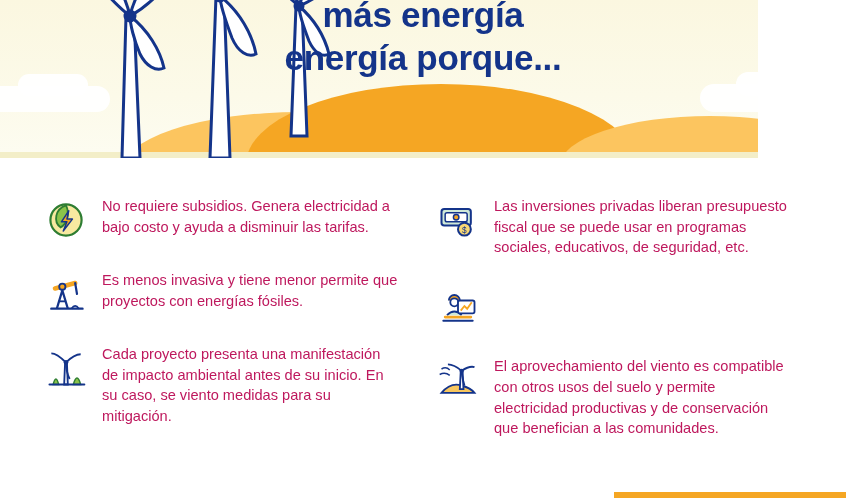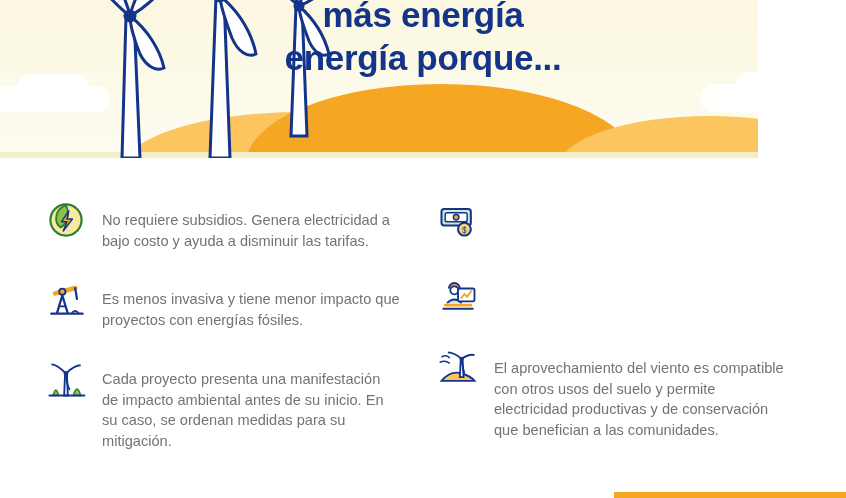--- a/index.html
+++ b/index.html
@@ -93,25 +93,24 @@
   .item-icon {
     width: 52px;
     min-width: 52px;
     height: 52px;
     margin-right: 10px;
     display: flex;
     align-items: center;
     justify-content: center;
   }
   .item-text {
-    color: #737373;
+    color: #be185d;
     font-size: 14.6px;
     line-height: 1.42;
     padding-top: 2px;
-    margin-top: 14px;
   }
 
   
   .accent-bar {
     position: absolute;
     right: 0;
     bottom: 0;
     width: 232px;
     height: 6px;
     background: #f5a623;
@@ -193,54 +192,55 @@
         <svg viewBox="0 0 48 48" width="44" height="44" xmlns="http://www.w3.org/2000/svg">
           <path d="M8 40 H42" stroke="#14348a" stroke-width="2.6" stroke-linecap="round"></path>
           <path d="M14 40 L20 20 L26 40" fill="none" stroke="#14348a" stroke-width="2.4"></path>
           <path d="M16 32 H24" stroke="#14348a" stroke-width="2"></path>
           <path d="M12 18 L34 12" stroke="#f5a623" stroke-width="5" stroke-linecap="round"></path>
           <path d="M34 12 L36 24" stroke="#14348a" stroke-width="2.4" stroke-linecap="round"></path>
           <circle cx="20" cy="16" r="3.4" fill="#f5a623" stroke="#14348a" stroke-width="2"></circle>
           <path d="M30 40 q4 -6 8 0" fill="none" stroke="#14348a" stroke-width="2"></path>
         </svg>
       </span>
-      <span class="item-text">Es menos invasiva y tiene menor impacto que proyectos con energías fósiles.</span>
+      <span class="item-text">Es menos invasiva y tiene menor permite que proyectos con energías fósiles.</span>
     </div>
 
     <div class="item">
       <span class="item-icon">
         <svg viewBox="0 0 48 48" width="44" height="44" xmlns="http://www.w3.org/2000/svg">
           <path d="M22 42 L26 42 L25 18 L23 18 Z" fill="#ffffff" stroke="#14348a" stroke-width="2"></path>
           <g stroke="#14348a" stroke-width="2" fill="none">
             <path d="M24 18 C 18 12 12 8 8 8"></path>
             <path d="M24 18 C 30 12 36 9 40 9"></path>
             <path d="M24 18 C 24 26 26 32 28 36"></path>
           </g>
           <circle cx="24" cy="18" r="2.6" fill="#14348a"></circle>
           <path d="M10 42 q3 -12 6 0 Z" fill="#8bc34a" stroke="#2e7d32" stroke-width="1.6"></path>
           <path d="M32 42 q4 -14 8 0 Z" fill="#8bc34a" stroke="#2e7d32" stroke-width="1.6"></path>
           <path d="M6 42 H44" stroke="#14348a" stroke-width="2.2" stroke-linecap="round"></path>
         </svg>
       </span>
-      <span class="item-text">Cada proyecto presenta una manifestación de impacto ambiental antes de su inicio. En su caso, se ordenan medidas para su mitigación.</span>
+      <span class="item-text">Cada proyecto presenta una manifestación de impacto ambiental antes de su inicio. En su caso, se viento medidas para su mitigación.</span>
     </div>
   </div>
 
   <div class="col col-right">
 
     <div class="item">
       <span class="item-icon">
         <svg viewBox="0 0 48 48" width="44" height="44" xmlns="http://www.w3.org/2000/svg">
           <rect x="6" y="12" width="32" height="18" rx="3" fill="#cfe9d8" stroke="#14348a" stroke-width="2.2"></rect>
           <rect x="10" y="16" width="24" height="10" rx="2" fill="#ffffff" stroke="#14348a" stroke-width="1.6"></rect>
           <circle cx="22" cy="21" r="3" fill="#f5a623" stroke="#14348a" stroke-width="1.6"></circle>
           <circle cx="31" cy="34" r="7" fill="#f7d774" stroke="#14348a" stroke-width="2.2"></circle>
           <text x="31" y="38" font-size="9" text-anchor="middle" fill="#14348a" font-family="Liberation Sans, sans-serif">$</text>
         </svg>
       </span>
+      <span class="item-text">Las inversiones privadas liberan presupuesto fiscal que se puede usar en programas sociales, educativos, de seguridad, etc.</span>
     </div>
 
     <div class="item">
       <span class="item-icon">
         <svg viewBox="0 0 48 48" width="44" height="44" xmlns="http://www.w3.org/2000/svg">
           <path d="M14 18 a6 6 0 0 1 12 0" fill="#f5a623" stroke="#14348a" stroke-width="2"></path>
           <circle cx="20" cy="20" r="4.4" fill="#ffffff" stroke="#14348a" stroke-width="2"></circle>
           <path d="M12 34 q8 -8 16 0" fill="#cfe9d8" stroke="#14348a" stroke-width="2"></path>
           <rect x="24" y="18" width="18" height="14" rx="2" fill="#ffffff" stroke="#14348a" stroke-width="2"></rect>
           <path d="M27 29 l4 -5 l3 3 l5 -7" fill="none" stroke="#f5a623" stroke-width="2"></path>

